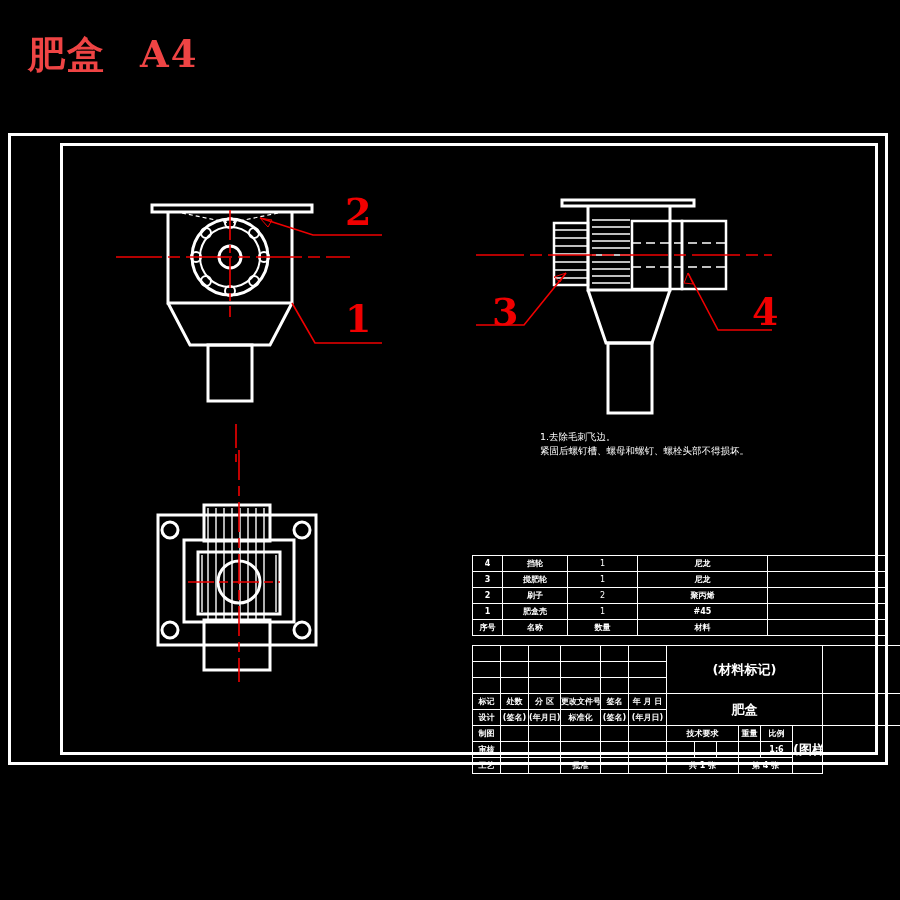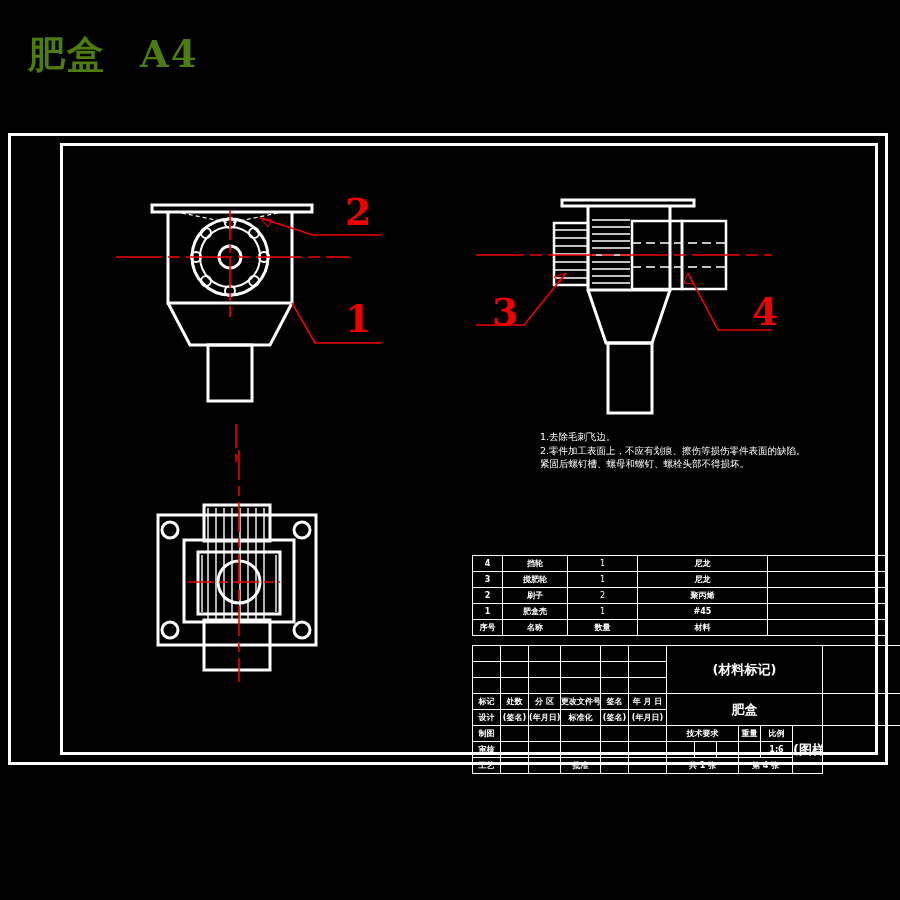--- a/index.html
+++ b/index.html
@@ -1,20 +1,20 @@
 <!DOCTYPE html>
 <html><head>
 <meta charset="utf-8">
 <style>
   html,body{margin:0;padding:0;background:#000;}
   body{width:900px;height:900px;position:relative;overflow:hidden;
        font-family:"DejaVu Sans","Liberation Sans",sans-serif;}
   .abs{position:absolute;}
   
-  #doc-title{left:28px;top:30px;color:#4d7c0f;font-size:37px;font-weight:bold;
+  #doc-title{left:28px;top:30px;color:#ef4444;font-size:37px;font-weight:bold;
              letter-spacing:2px;font-family:"DejaVu Serif","Liberation Serif",serif;}
   #doc-title .sheet{margin-left:34px;font-family:"DejaVu Serif","Liberation Serif",serif;}
   
   #outer-frame{left:8px;top:133px;width:880px;height:632px;border:3px solid #fff;box-sizing:border-box;}
   #inner-frame{left:60px;top:143px;width:818px;height:612px;border:3px solid #fff;box-sizing:border-box;}
   
   svg{display:block;overflow:visible;}
   .w{stroke:#fff;fill:none;}
   .r{stroke:#f00000;fill:none;}
   
@@ -168,21 +168,20 @@
   <path class="r" d="M99,-10 L99,222" stroke-width="1.6" stroke-dasharray="30,6,10,6"></path>
   <path class="r" d="M48,122 L140,122" stroke-width="1.6" stroke-dasharray="26,5,9,5"></path>
 </svg>
 
 <svg class="abs" style="left:232px;top:424px;" width="8" height="44" viewBox="0 0 8 44">
   <path class="r" d="M4,0 L4,44" stroke-width="1.6" stroke-dasharray="24,6,8,6"></path>
 </svg>
 
 <div class="abs" id="tech-req">
   <div class="ln">1.去除毛刺飞边。</div>
-  <div class="ln">2.零件加工表面上，不应有划痕、擦伤等损伤零件表面的缺陷。</div>
   <div class="ln">紧固后螺钉槽、螺母和螺钉、螺栓头部不得损坏。</div>
 </div>
 
 <table class="tbl abs" id="parts-list">
   <colgroup>
       <col style="width:30px">
       <col style="width:65px">
       <col style="width:70px">
       <col style="width:130px">
       <col style="width:120px">

